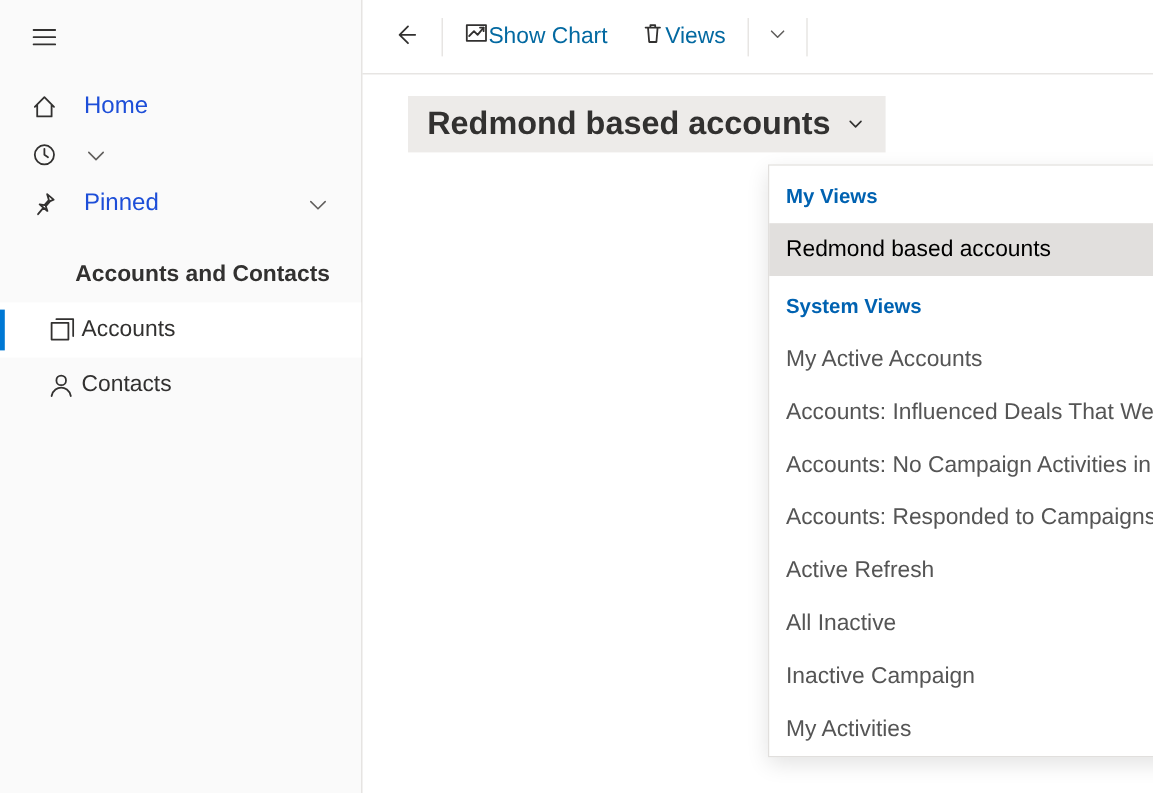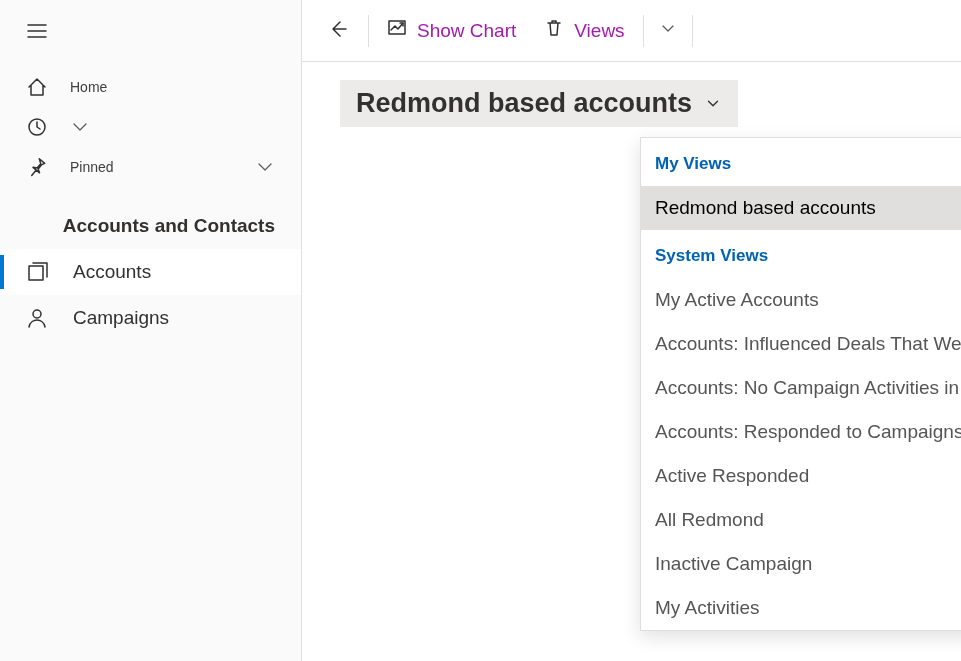--- a/index.html
+++ b/index.html
@@ -22,44 +22,44 @@
       display: flex;
       flex-direction: column;
       padding-top: 10px;
     }
     .hamburger-row {
       padding: 10px 26px 22px 26px;
     }
     .hamburger-icon svg { width: 22px; height: 22px; }
     .nav-item {
       display: flex;
-      align-items: center;
+      align-items: flex-end;
       gap: 22px;
       padding: 9px 26px;
-      font-size: 14px;
-      color: #404040;
+      font-size: 20px;
+      color: #1d4ed8;
       cursor: pointer;
       position: relative;
     }
     .nav-item .nav-icon { width: 22px; display: flex; justify-content: center; }
     .nav-item .nav-icon svg { width: 22px; height: 22px; }
     .nav-item .nav-label { flex: 1; }
     .nav-item .chevron { width: 20px; display: flex; justify-content: center; }
     .nav-section-title {
       padding: 28px 26px 12px 26px;
       font-size: 19px;
       font-weight: 600;
       color: #323130;
       text-align: right;
     }
     .sub-nav-item {
       display: flex;
       align-items: center;
-      gap: 25px;
-      padding: 12px 26px;
+      gap: 6px;
+      padding: 12px 40px;
       font-size: 19px;
       color: #323130;
       cursor: pointer;
       position: relative;
       text-align: right;
     }
     .sub-nav-item.selected {
       background: #ffffff;
     }
     .sub-nav-item.selected::before {
@@ -83,24 +83,23 @@
     .toolbar {
       display: flex;
       align-items: center;
       height: 62px;
       border-bottom: 1px solid #e1dfdd;
       padding: 0 10px;
     }
     .tb-btn {
       display: flex;
       align-items: center;
-      gap: 10px;
       padding: 8px 14px;
       font-size: 19px;
-      color: #a21caf;
+      color: #0369a1;
       cursor: pointer;
       white-space: nowrap;
     }
     .tb-btn svg { width: 20px; height: 20px; }
     .tb-div {
       width: 1px;
       height: 32px;
       background: #e1dfdd;
       margin: 0 4px;
     }
@@ -222,21 +221,21 @@
     <span class="nav-label">Accounts</span>
   </div>
 
   <div class="sub-nav-item">
     <span class="nav-icon">
       <svg viewBox="0 0 22 22">
           <circle class="stroke" cx="11" cy="7" r="4"></circle>
           <path class="stroke" d="M3 20c1-5 5-7 8-7s7 2 8 7"></path>
         </svg>
     </span>
-    <span class="nav-label">Campaigns</span>
+    <span class="nav-label">Contacts</span>
   </div>
 
 </div>
 
 <div class="main">
 
   <div class="toolbar">
     <span class="tb-back">
       <svg width="20" height="20" viewBox="0 0 20 20">
           <path class="stroke" d="M12 3l-7 7 7 7M5 10h13"></path>
@@ -307,25 +306,25 @@
     </div>
     <div class="dd-item system">
       <span class="dd-label">Accounts: No Campaign Activities in Last 3 Months</span>
 
     </div>
     <div class="dd-item system">
       <span class="dd-label">Accounts: Responded to Campaigns in Last 6 Months</span>
 
     </div>
     <div class="dd-item system">
-      <span class="dd-label">Active Responded</span>
-
-    </div>
-    <div class="dd-item system">
-      <span class="dd-label">All Redmond</span>
+      <span class="dd-label">Active Refresh</span>
+
+    </div>
+    <div class="dd-item system">
+      <span class="dd-label">All Inactive</span>
 
     </div>
     <div class="dd-item system">
       <span class="dd-label">Inactive Campaign</span>
 
     </div>
     <div class="dd-item system">
       <span class="dd-label">My Activities</span>
 
     </div>

